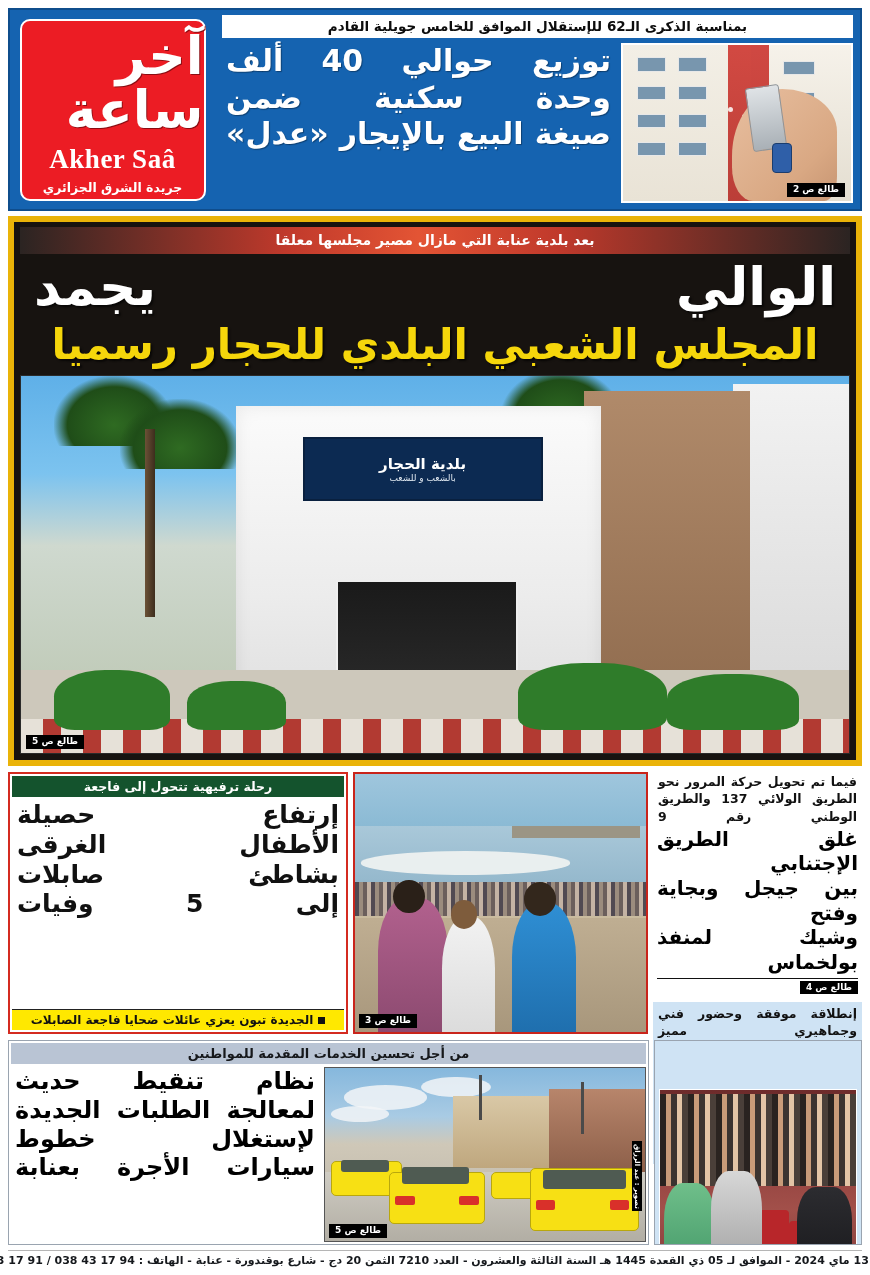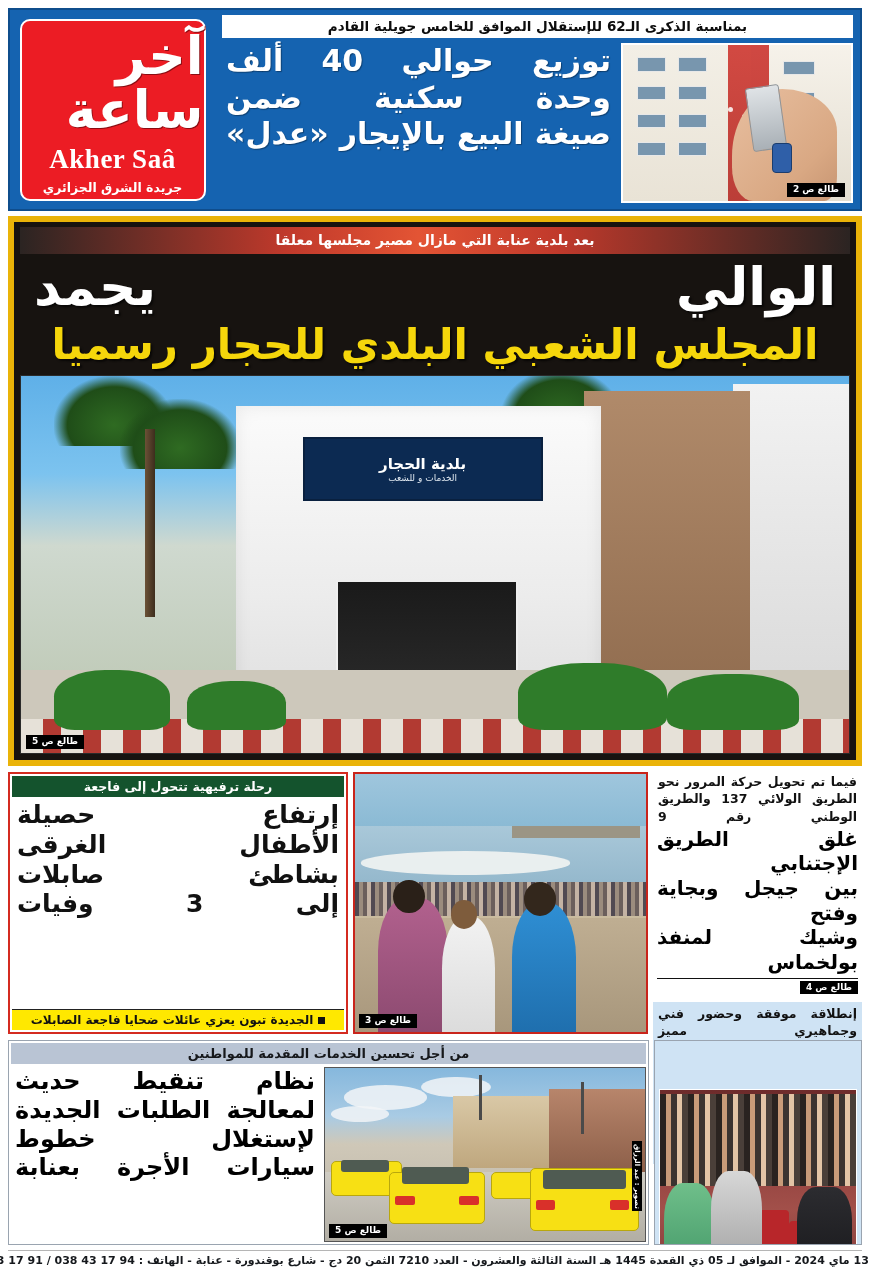--- a/index.html
+++ b/index.html
@@ -500,21 +500,21 @@
       <div class="palm-head" style="left:58%;top:-2%;"></div>
       <div class="palm-head" style="left:66%;top:4%;"></div>
       <div class="palm-trunk" style="left:67%;top:12%;height:54%;"></div>
 
       <div class="th-far"></div>
       <div class="th-right"></div>
       <div class="town-hall"></div>
 
       <div class="sign">
         <div class="sign-t1">بلدية الحجار</div>
-        <div class="sign-t2">الخدمات و للشعب</div>
+        <div class="sign-t2">بالشعب و للشعب</div>
       </div>
 
       <div class="doorway"></div>
       <div class="plaza"></div>
       <div class="kerb"></div>
       <div class="bush" style="left:4%;width:14%;height:16%;"></div>
       <div class="bush" style="left:20%;width:12%;height:13%;"></div>
       <div class="bush" style="left:60%;width:18%;height:18%;"></div>
       <div class="bush" style="left:78%;width:16%;height:15%;"></div>
 
@@ -523,21 +523,21 @@
   </div>
 
   <div class="mid">
 
     <div class="mid-right">
       <div class="mr-kicker">رحلة ترفيهية تتحول إلى فاجعة</div>
       <div class="mr-head">
         <span>إرتفاع حصيلة</span>
         <span>الأطفال الغرقى</span>
         <span>بشاطئ صابلات</span>
-        <span>إلى 3 وفيات</span>
+        <span>إلى 5 وفيات</span>
       </div>
       <div class="mr-strip">
         <span class="bullet"></span><span>الجديدة تبون يعزي عائلات ضحايا فاجعة الصابلات</span>
       </div>
     </div>
 
     <div class="mid-photo">
       <div class="sea"></div>
       <div class="jetty"></div>
       <div class="foam"></div>

